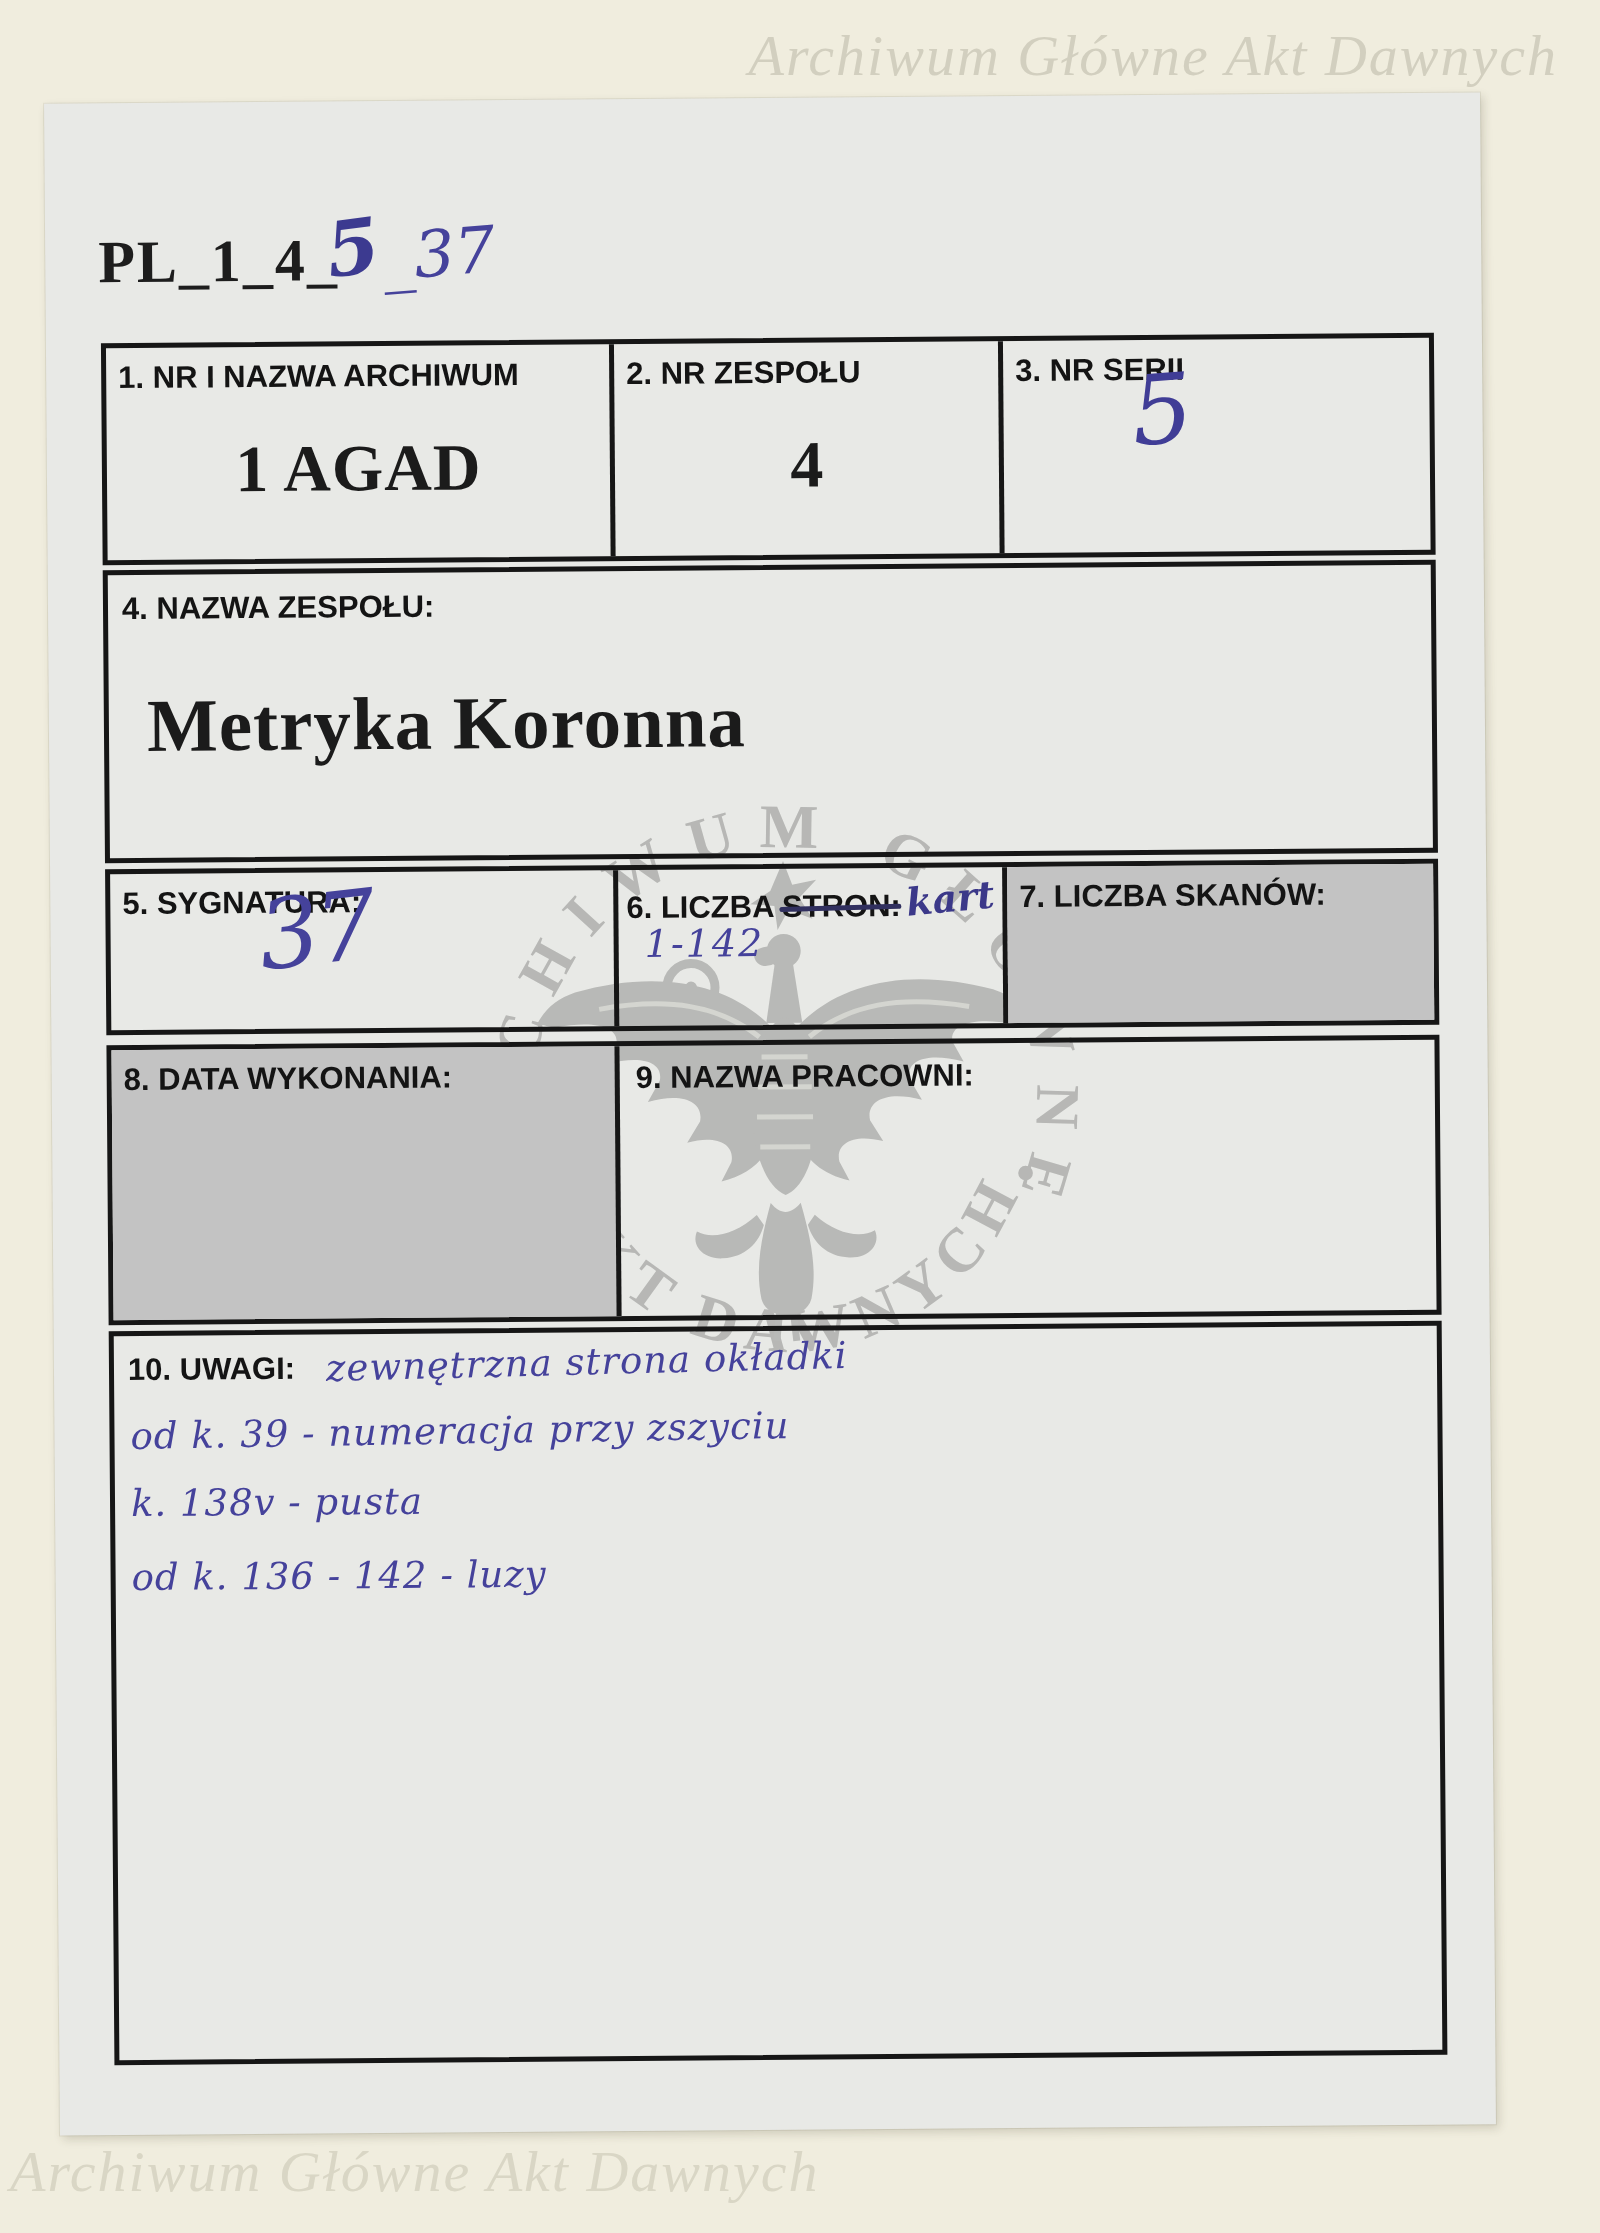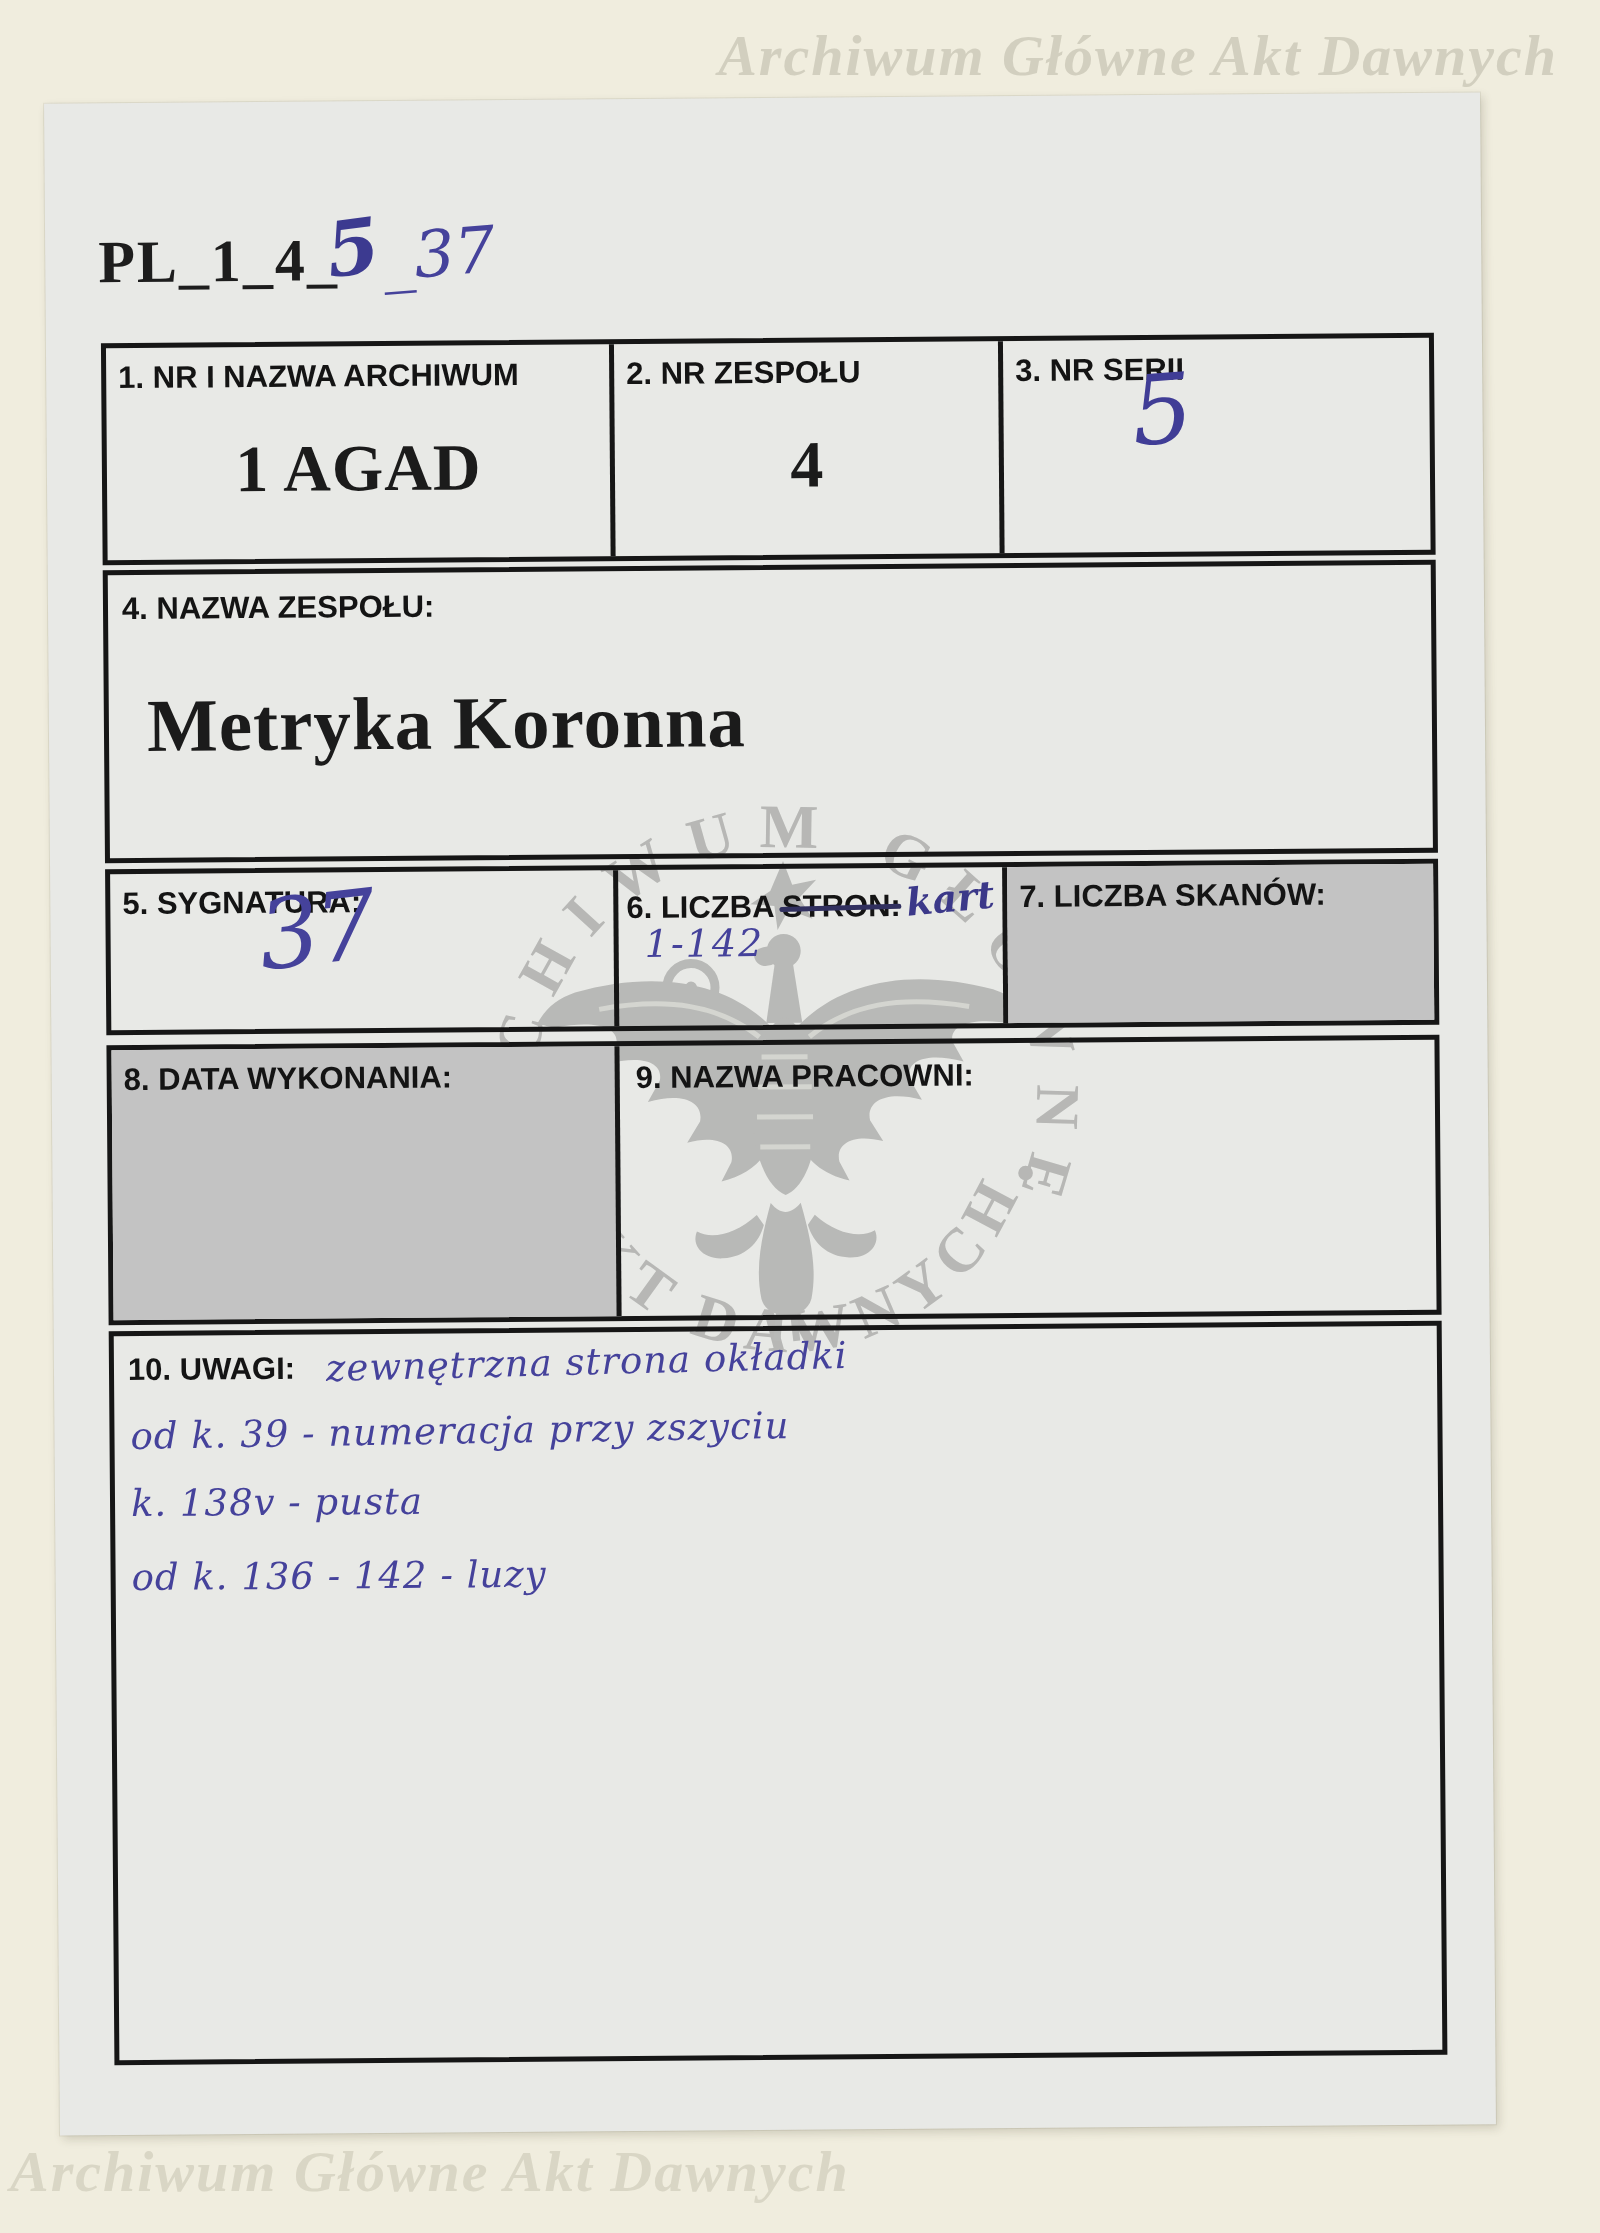--- a/index.html
+++ b/index.html
@@ -5,21 +5,21 @@
   html,body{margin:0;padding:0;}
   body{
     width:1600px;height:2233px;position:relative;overflow:hidden;
     background:#f0edde;
     font-family:"Liberation Sans",sans-serif;
   }
   
   .wm{
     position:absolute;
     font-family:"Liberation Serif","DejaVu Serif",serif;
-    font-style:italic;font-weight:700;
+    font-style:italic;font-weight:400;
     font-size:58px;letter-spacing:2px;white-space:nowrap;
     pointer-events:none;
   }
   .wm-top{top:22px;right:42px;color:#d2cfbf;}
   .wm-bottom{top:2138px;left:10px;color:#d9d6c5;}
 
   
   .paper{
     position:absolute;left:52px;top:98px;width:1436px;height:2032px;
     background:#e8e9e6;

